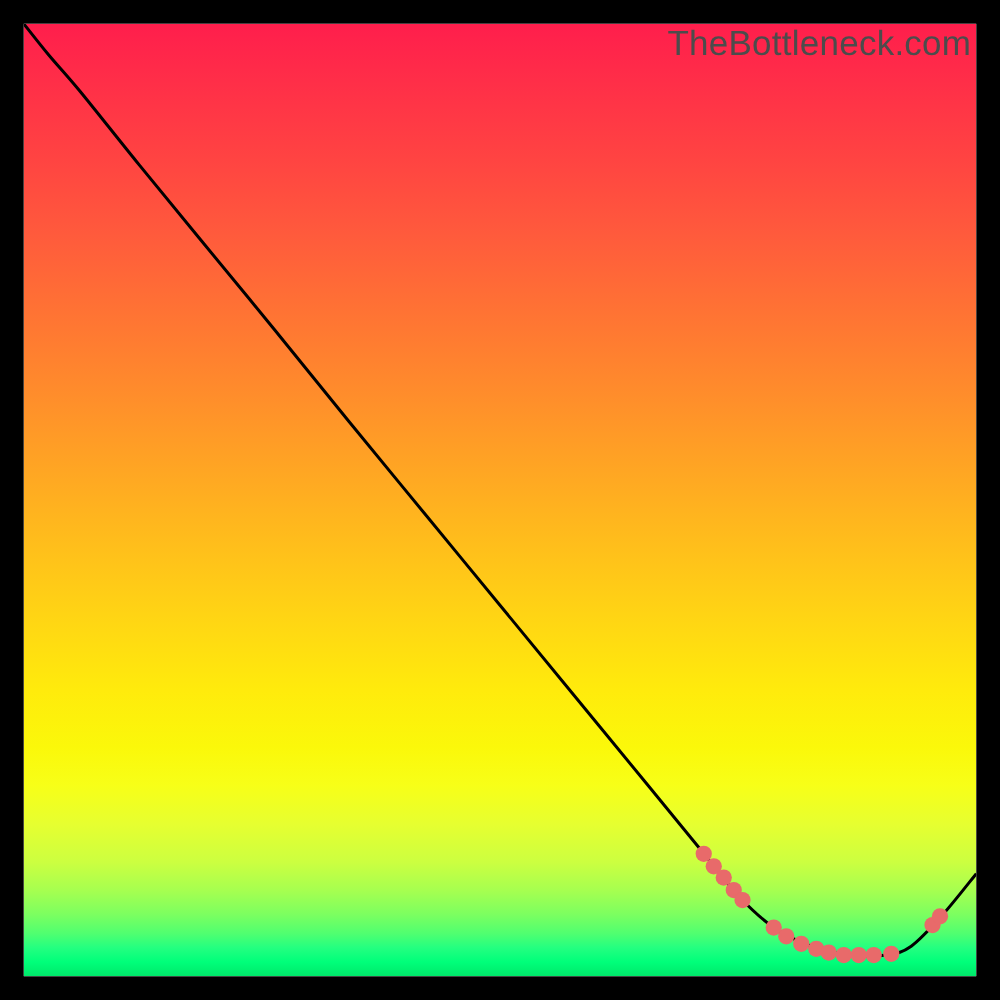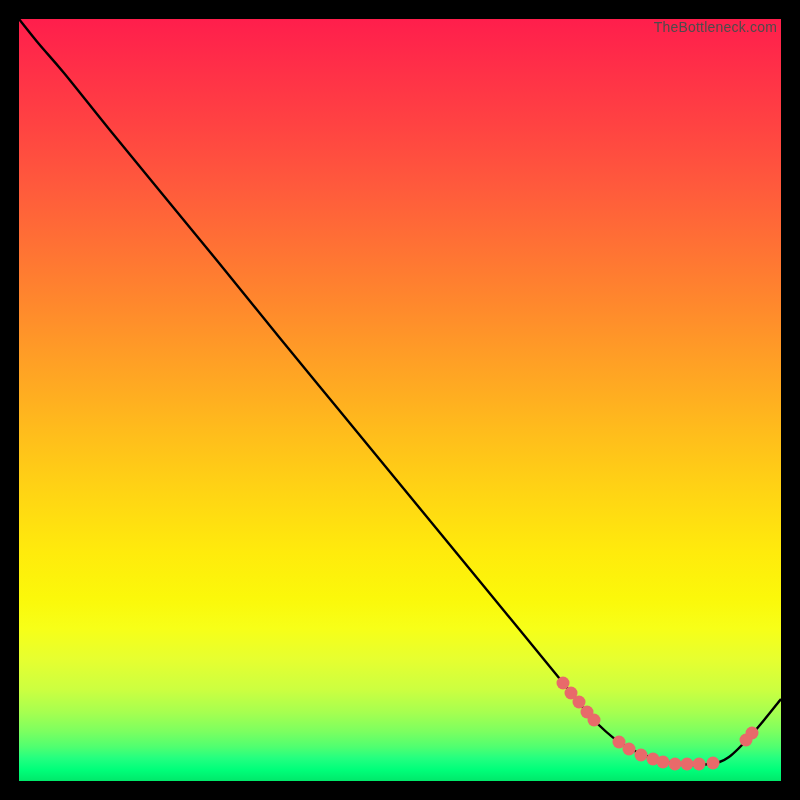--- a/index.html
+++ b/index.html
@@ -48,21 +48,21 @@
       #50FF70 95.5%,
       #24FF80 97%,
       #00FF7A 98.5%,
       #00E86A 100%
     );
   }
   .watermark {
     position: absolute;
     top: 0px;
     right: 4px;
-    font-size: 14px;
+    font-size: 28px;
     font-weight: 500;
     color: #4c4c4c;
     letter-spacing: 0.2px;
   }
   svg.curve {
     position: absolute;
     left: 0;
     top: 0;
     width: 762px;
     height: 762px;

